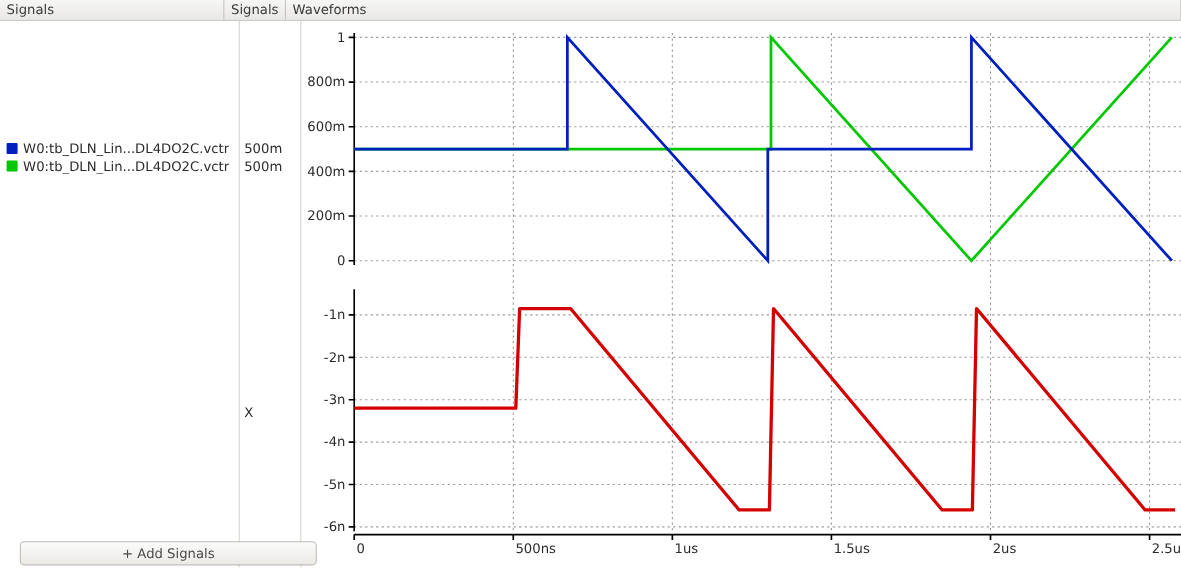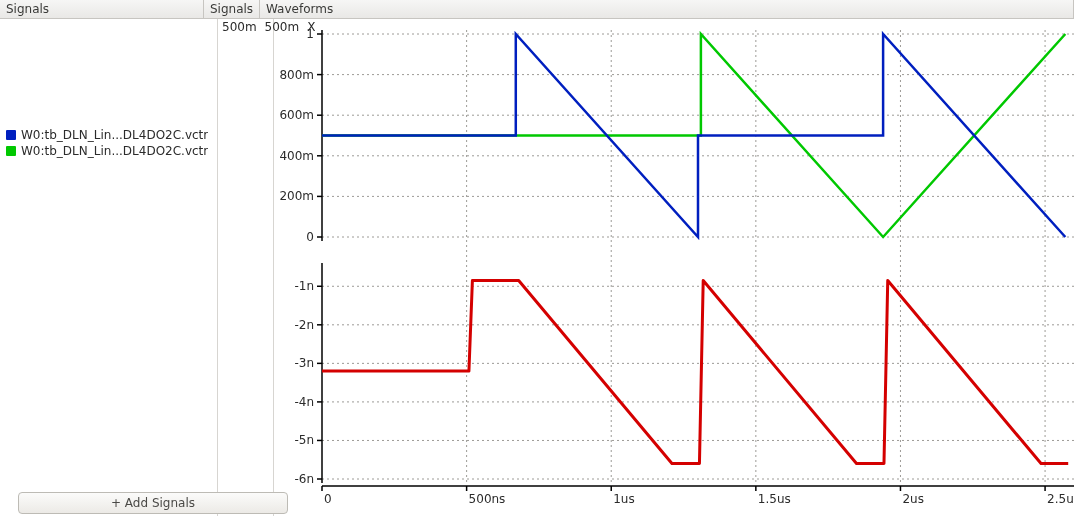--- a/index.html
+++ b/index.html
@@ -5,21 +5,21 @@
   * { box-sizing: border-box; }
   html, body { margin: 0; padding: 0; width: 1074px; height: 516px; font-family: "DejaVu Sans", "Liberation Sans", Arial, sans-serif; font-size: 12px; color: #2b2b2b; background: #fff; overflow: hidden; }
   .root { display: flex; flex-direction: column; width: 100%; height: 100%; }
   .header { display: flex; height: 19px; background: linear-gradient(#f6f6f5,#e9e8e6); border-bottom: 1px solid #c7c5c1; }
   .hcell { display: flex; align-items: center; padding: 0 6px; border-right: 1px solid #c7c5c1; color: #3a3a38; font-size: 12px; }
   .col-signals { width: 204px; }
   .col-values  { width: 56px; }
   .col-wave    { flex: 1; }
   .body { display: flex; flex: 1; min-height: 0; }
   .sig-col { width: 218px; border-right: 1px solid #d7d5d1; display: flex; flex-direction: column; }
-  .val-col { width: 56px; border-right: 1px solid #d7d5d1; display: flex; }
+  .val-col { width: 56px; border-right: 1px solid #d7d5d1; display: flex; flex-direction: column; }
   .wave-col { flex: 1; position: relative; }
   .spacer108 { height: 108px; }
   .sig-row { display: flex; align-items: center; padding: 0 4px 0 6px; height: 16px; white-space: nowrap; overflow: hidden; }
   .swatch { width: 10px; height: 10px; margin-right: 5px; flex: none; border-radius: 1px; }
   .sig-lbl { overflow: hidden; text-overflow: clip; font-size: 12px; color: #2b2b2b; letter-spacing: 0; }
   .val-cell { display: flex; align-items: center; height: 16px; padding: 0 4px; font-size: 12px; color: #2b2b2b; }
   .add-btn-wrap { margin-top: auto; padding: 0; width: 274px; position: absolute; left: 16px; bottom: 2px; }
   .add-btn { display: flex; align-items: center; justify-content: center; height: 22px; width: 270px; margin: 0 2px; background: linear-gradient(#fbfbfa,#eceae6); border: 1px solid #bdbbb5; border-radius: 4px; color: #4a4946; font-size: 12px; cursor: pointer; }
   svg { display: block; }
   .tick-label { font-size: 12px; fill: #2b2b2b; }

